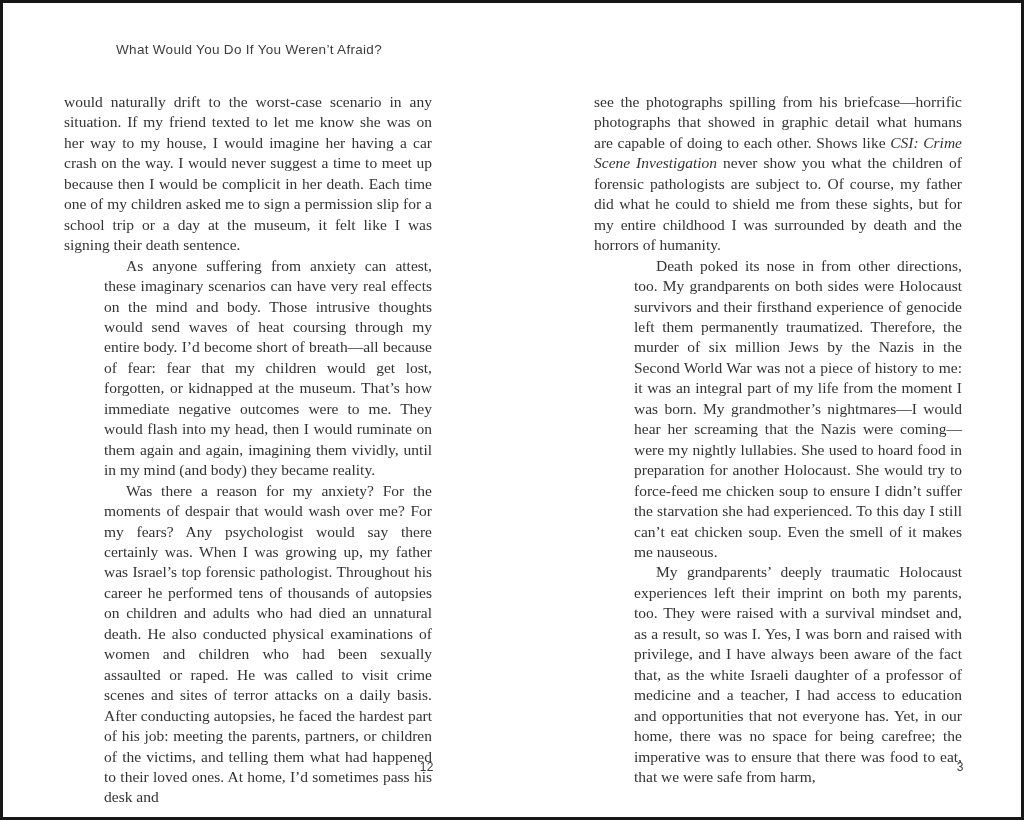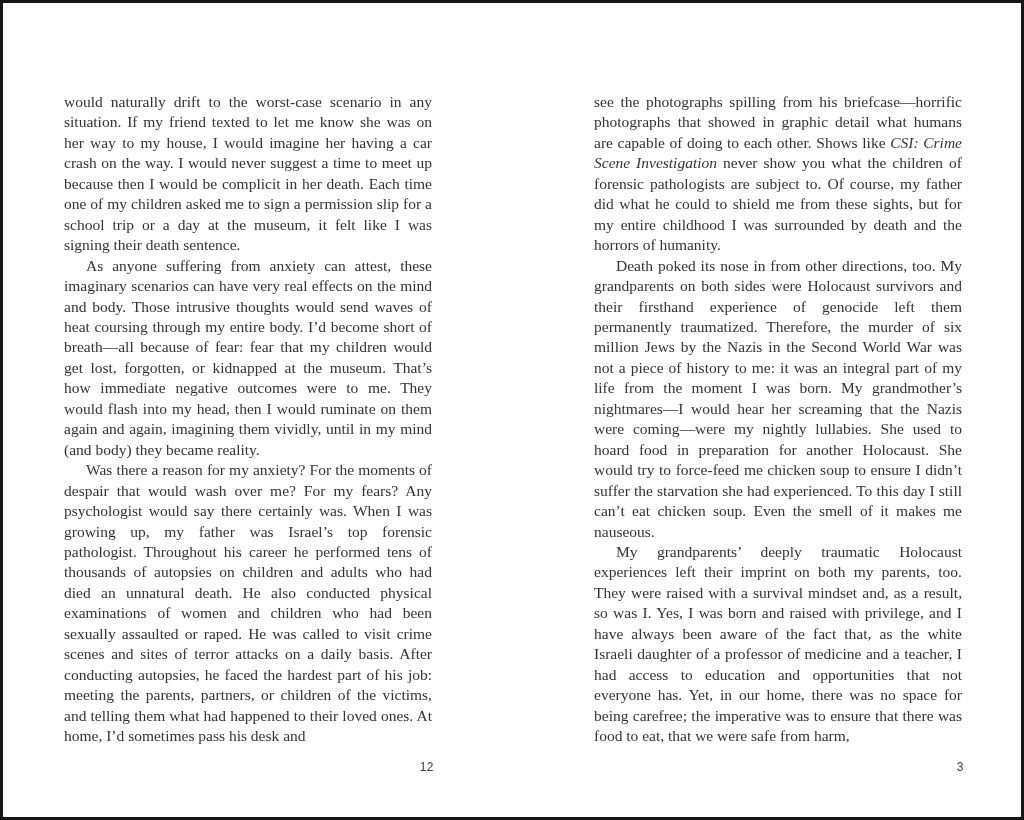--- a/index.html
+++ b/index.html
@@ -46,20 +46,21 @@
     line-height: 20.45px;
     color: #333333;
     text-align: justify;
   }
   .body-text p {
     margin: 0;
     padding: 0;
   }
   .body-text p.indent {
     text-indent: 22px;
+    margin-left: 40px;
   }
   .body-text em {
     font-style: italic;
   }
   .page-number {
     position: absolute;
     top: 757px;
     left: 0;
     right: 0;
     text-align: right;
@@ -68,20 +69,21 @@
     letter-spacing: 0.5px;
     color: #3d3d3d;
   }
 </style>
 </head>
 <body>
 
 <div class="spread">
 
   <section class="page page-left">
+    <header class="running-header">What Would You Do If You Weren’t Afraid?</header>
     <div class="body-text">
         <p class=""><span>would naturally drift to the worst-case scenario in any situation. If my friend texted to let me know she was on her way to my house, I would imagine her having a car crash on the way. I would never suggest a time to meet up because then I would be complicit in her death. Each time one of my children asked me to sign a permission slip for a school trip or a day at the museum, it felt like I was signing their death sentence.</span></p>
         <p class="indent"><span>As anyone suffering from anxiety can attest, these imaginary scenarios can have very real effects on the mind and body. Those intrusive thoughts would send waves of heat coursing through my entire body. I’d become short of breath—all because of fear: fear that my children would get lost, forgotten, or kidnapped at the museum. That’s how immediate negative outcomes were to me. They would flash into my head, then I would ruminate on them again and again, imagining them vividly, until in my mind (and body) they became reality.</span></p>
         <p class="indent"><span>Was there a reason for my anxiety? For the moments of despair that would wash over me? For my fears? Any psychologist would say there certainly was. When I was growing up, my father was Israel’s top forensic pathologist. Throughout his career he performed tens of thousands of autopsies on children and adults who had died an unnatural death. He also conducted physical examinations of women and children who had been sexually assaulted or raped. He was called to visit crime scenes and sites of terror attacks on a daily basis. After conducting autopsies, he faced the hardest part of his job: meeting the parents, partners, or children of the victims, and telling them what had happened to their loved ones. At home, I’d sometimes pass his desk and</span></p>
       </div>
     <footer class="page-number">12</footer>
   </section>
 
   <section class="page page-right">
     <div class="body-text">

